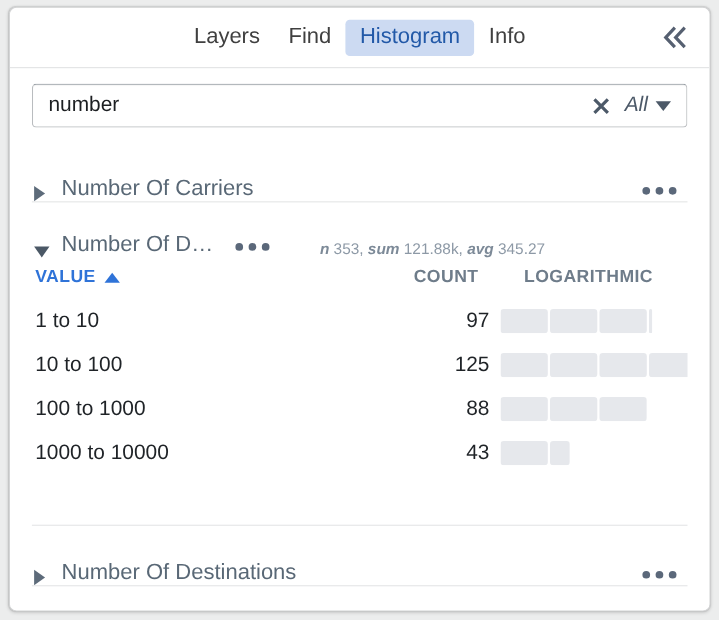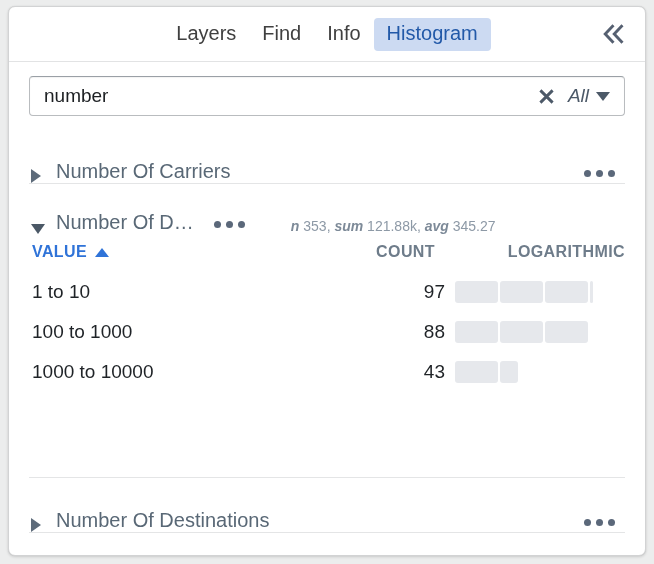--- a/index.html
+++ b/index.html
@@ -252,21 +252,21 @@
   }
   .th-bars {
     flex: 0 0 auto;
     width: 180px;
     padding-left: 10px;
     font-size: 16px;
     font-weight: bold;
     letter-spacing: 0.4px;
     color: #6e7c8a;
     cursor: pointer;
-    text-align: right;
+    text-align: center;
   }
 
   .trow {
     height: 40px;
   }
   .td-value {
     flex: 1 1 auto;
     font-size: 19px;
     color: #1f2327;
     padding-left: 3px;
@@ -306,22 +306,22 @@
 </style>
 </head>
 <body>
 
 <div class="panel">
 
   <div class="tabbar">
     <div class="tabs">
       <div class="tab">Layers</div>
       <div class="tab">Find</div>
+      <div class="tab active">Histogram</div>
       <div class="tab">Info</div>
-      <div class="tab active">Histogram</div>
     </div>
     <div class="collapse-btn">
       <svg width="26" height="22" viewBox="0 0 26 22">
         <path d="M11.5 3.2 L4.2 11 L11.5 18.8" fill="none" stroke="#566071" stroke-width="2.9" stroke-linecap="square" stroke-linejoin="miter"></path>
         <path d="M20.5 3.2 L13.2 11 L20.5 18.8" fill="none" stroke="#566071" stroke-width="2.9" stroke-linecap="square" stroke-linejoin="miter"></path>
       </svg>
     </div>
   </div>
 
   <div class="searchrow">
@@ -383,20 +383,32 @@
         <div class="td-bar">
             <div class="bar">
               <span class="bar-seg" style="width: 43px;"></span>
               <span class="bar-seg" style="width: 43px;"></span>
               <span class="bar-seg" style="width: 43px;"></span>
               <span class="bar-seg" style="width: 3px;"></span>
             </div>
           </div>
       </div>
 
+      <div class="trow">
+        <div class="td-value">10 to 100</div>
+        <div class="td-count">125</div>
+        <div class="td-bar">
+            <div class="bar">
+              <span class="bar-seg" style="width: 43px;"></span>
+              <span class="bar-seg" style="width: 43px;"></span>
+              <span class="bar-seg" style="width: 43px;"></span>
+              <span class="bar-seg" style="width: 43px;"></span>
+            </div>
+          </div>
+      </div>
 
       <div class="trow">
         <div class="td-value">100 to 1000</div>
         <div class="td-count">88</div>
         <div class="td-bar">
             <div class="bar">
               <span class="bar-seg" style="width: 43px;"></span>
               <span class="bar-seg" style="width: 43px;"></span>
               <span class="bar-seg" style="width: 43px;"></span>
             </div>

